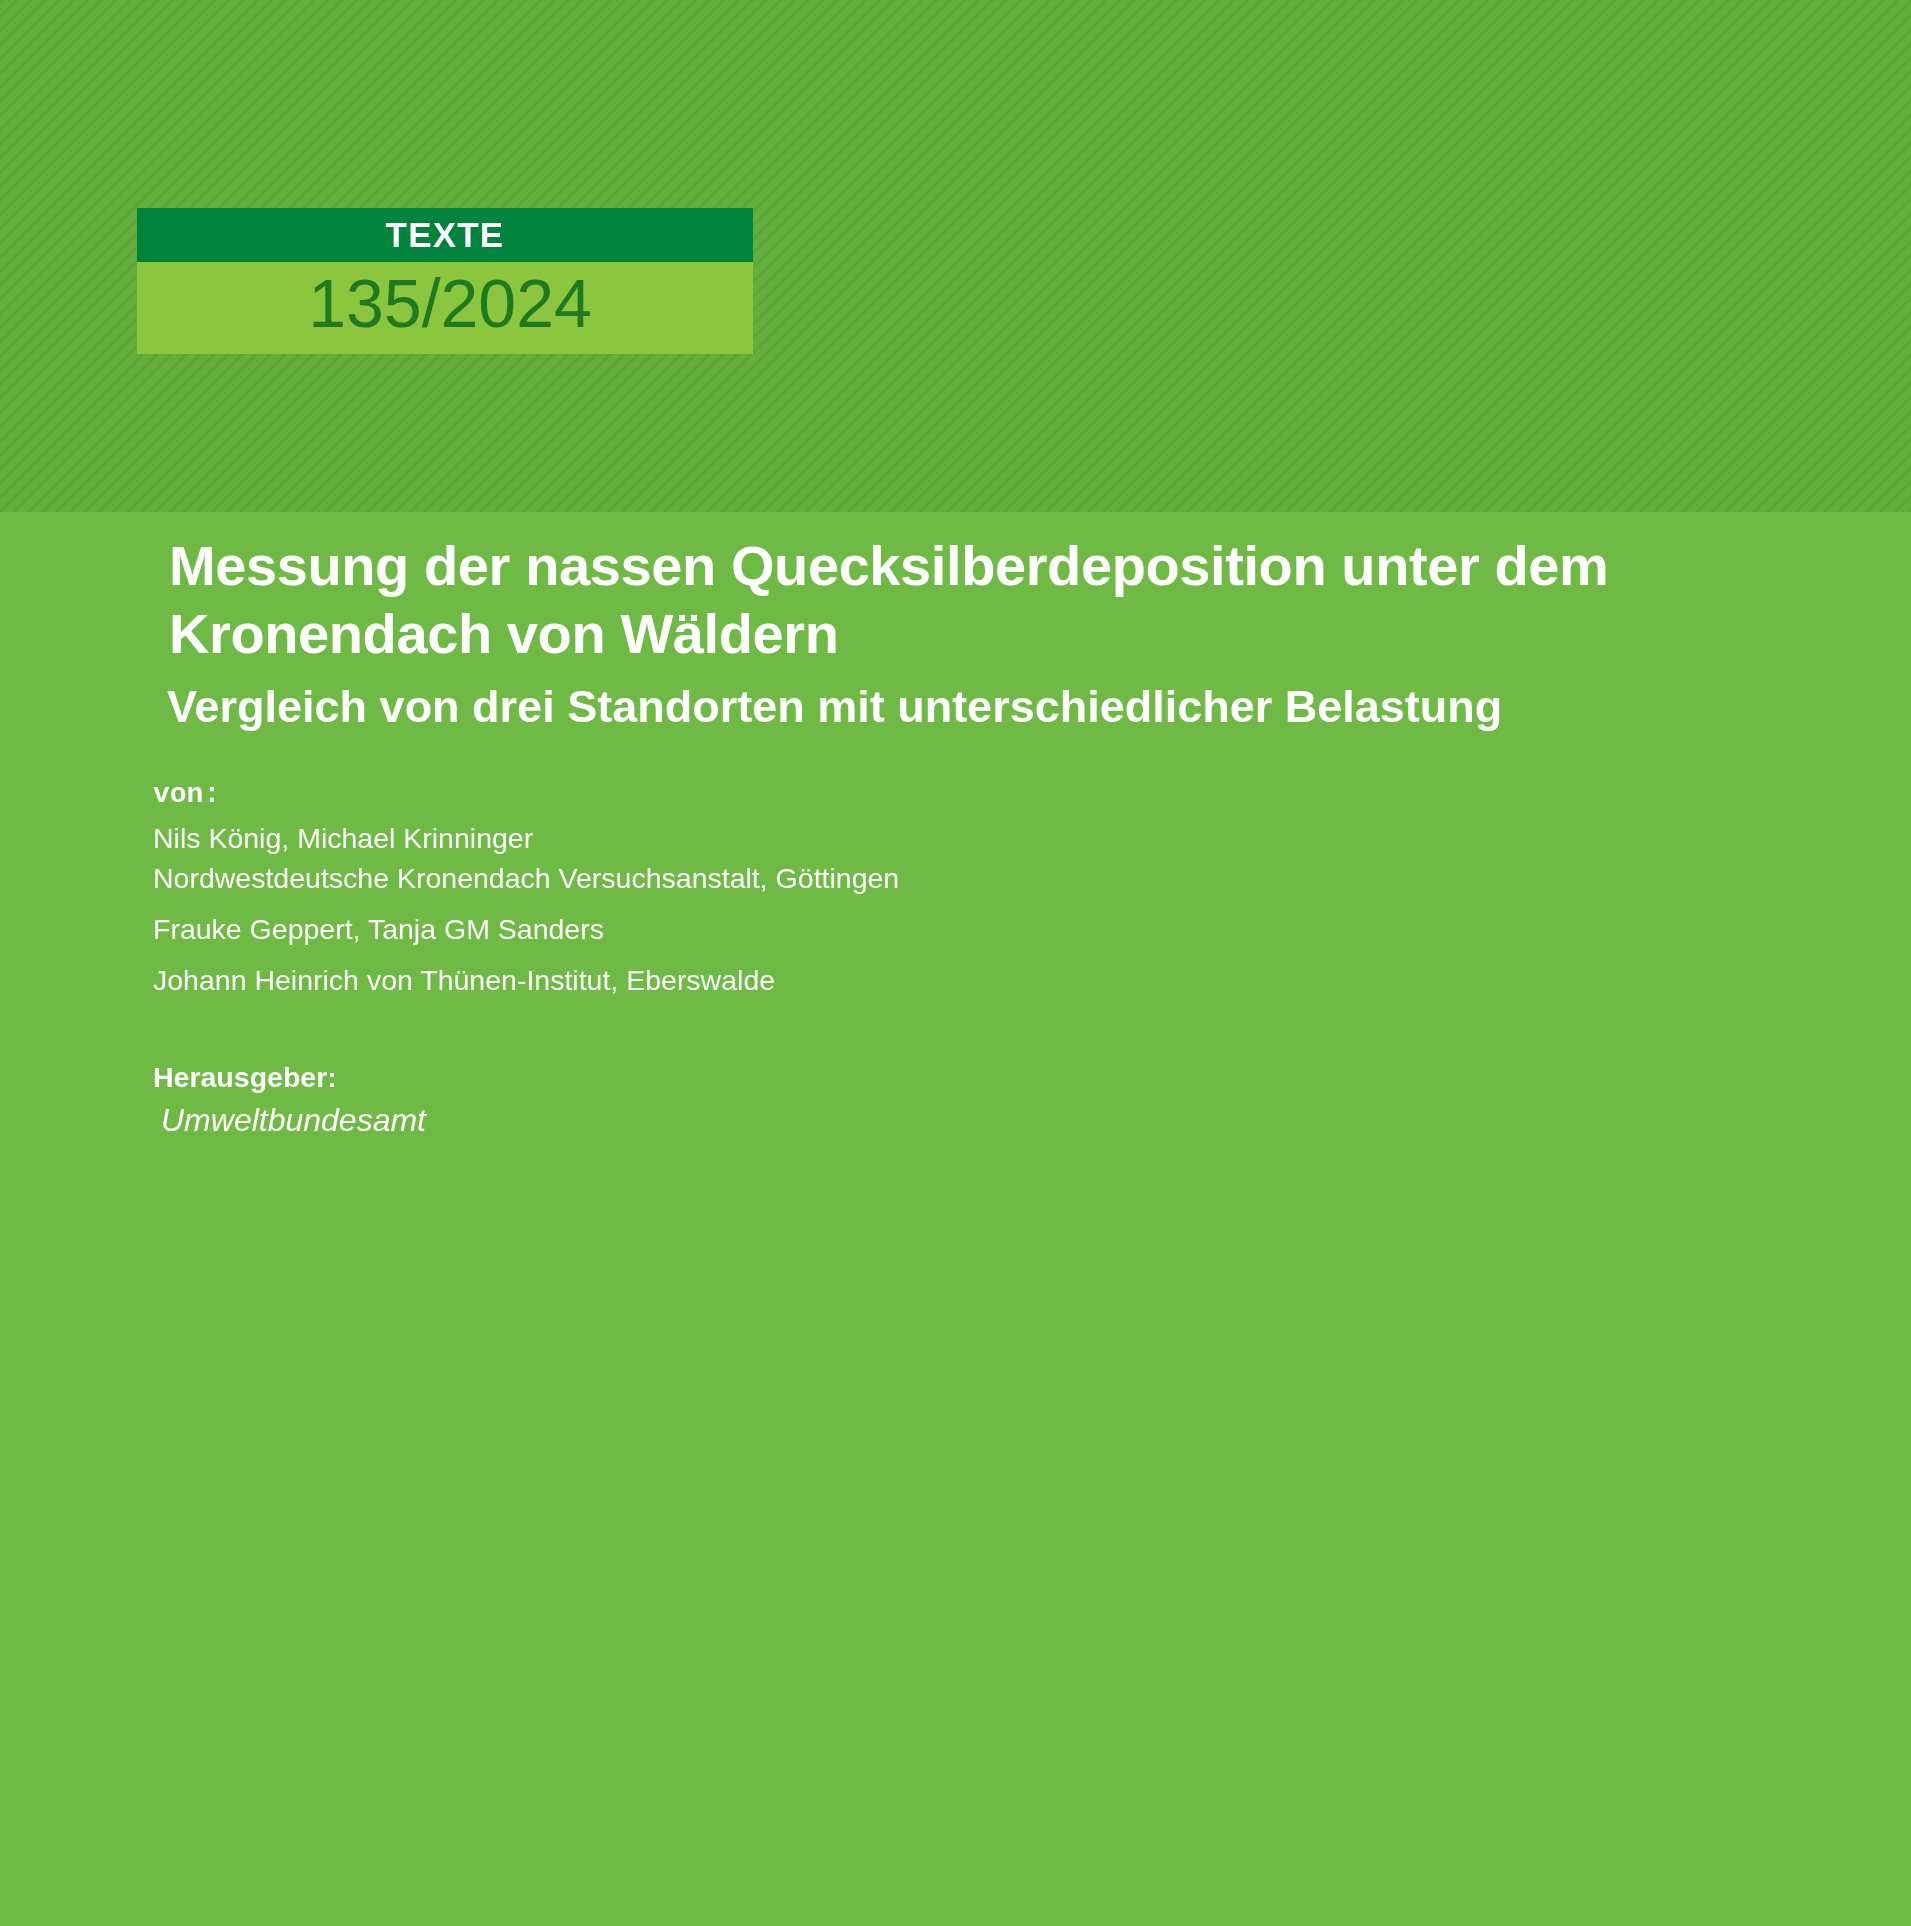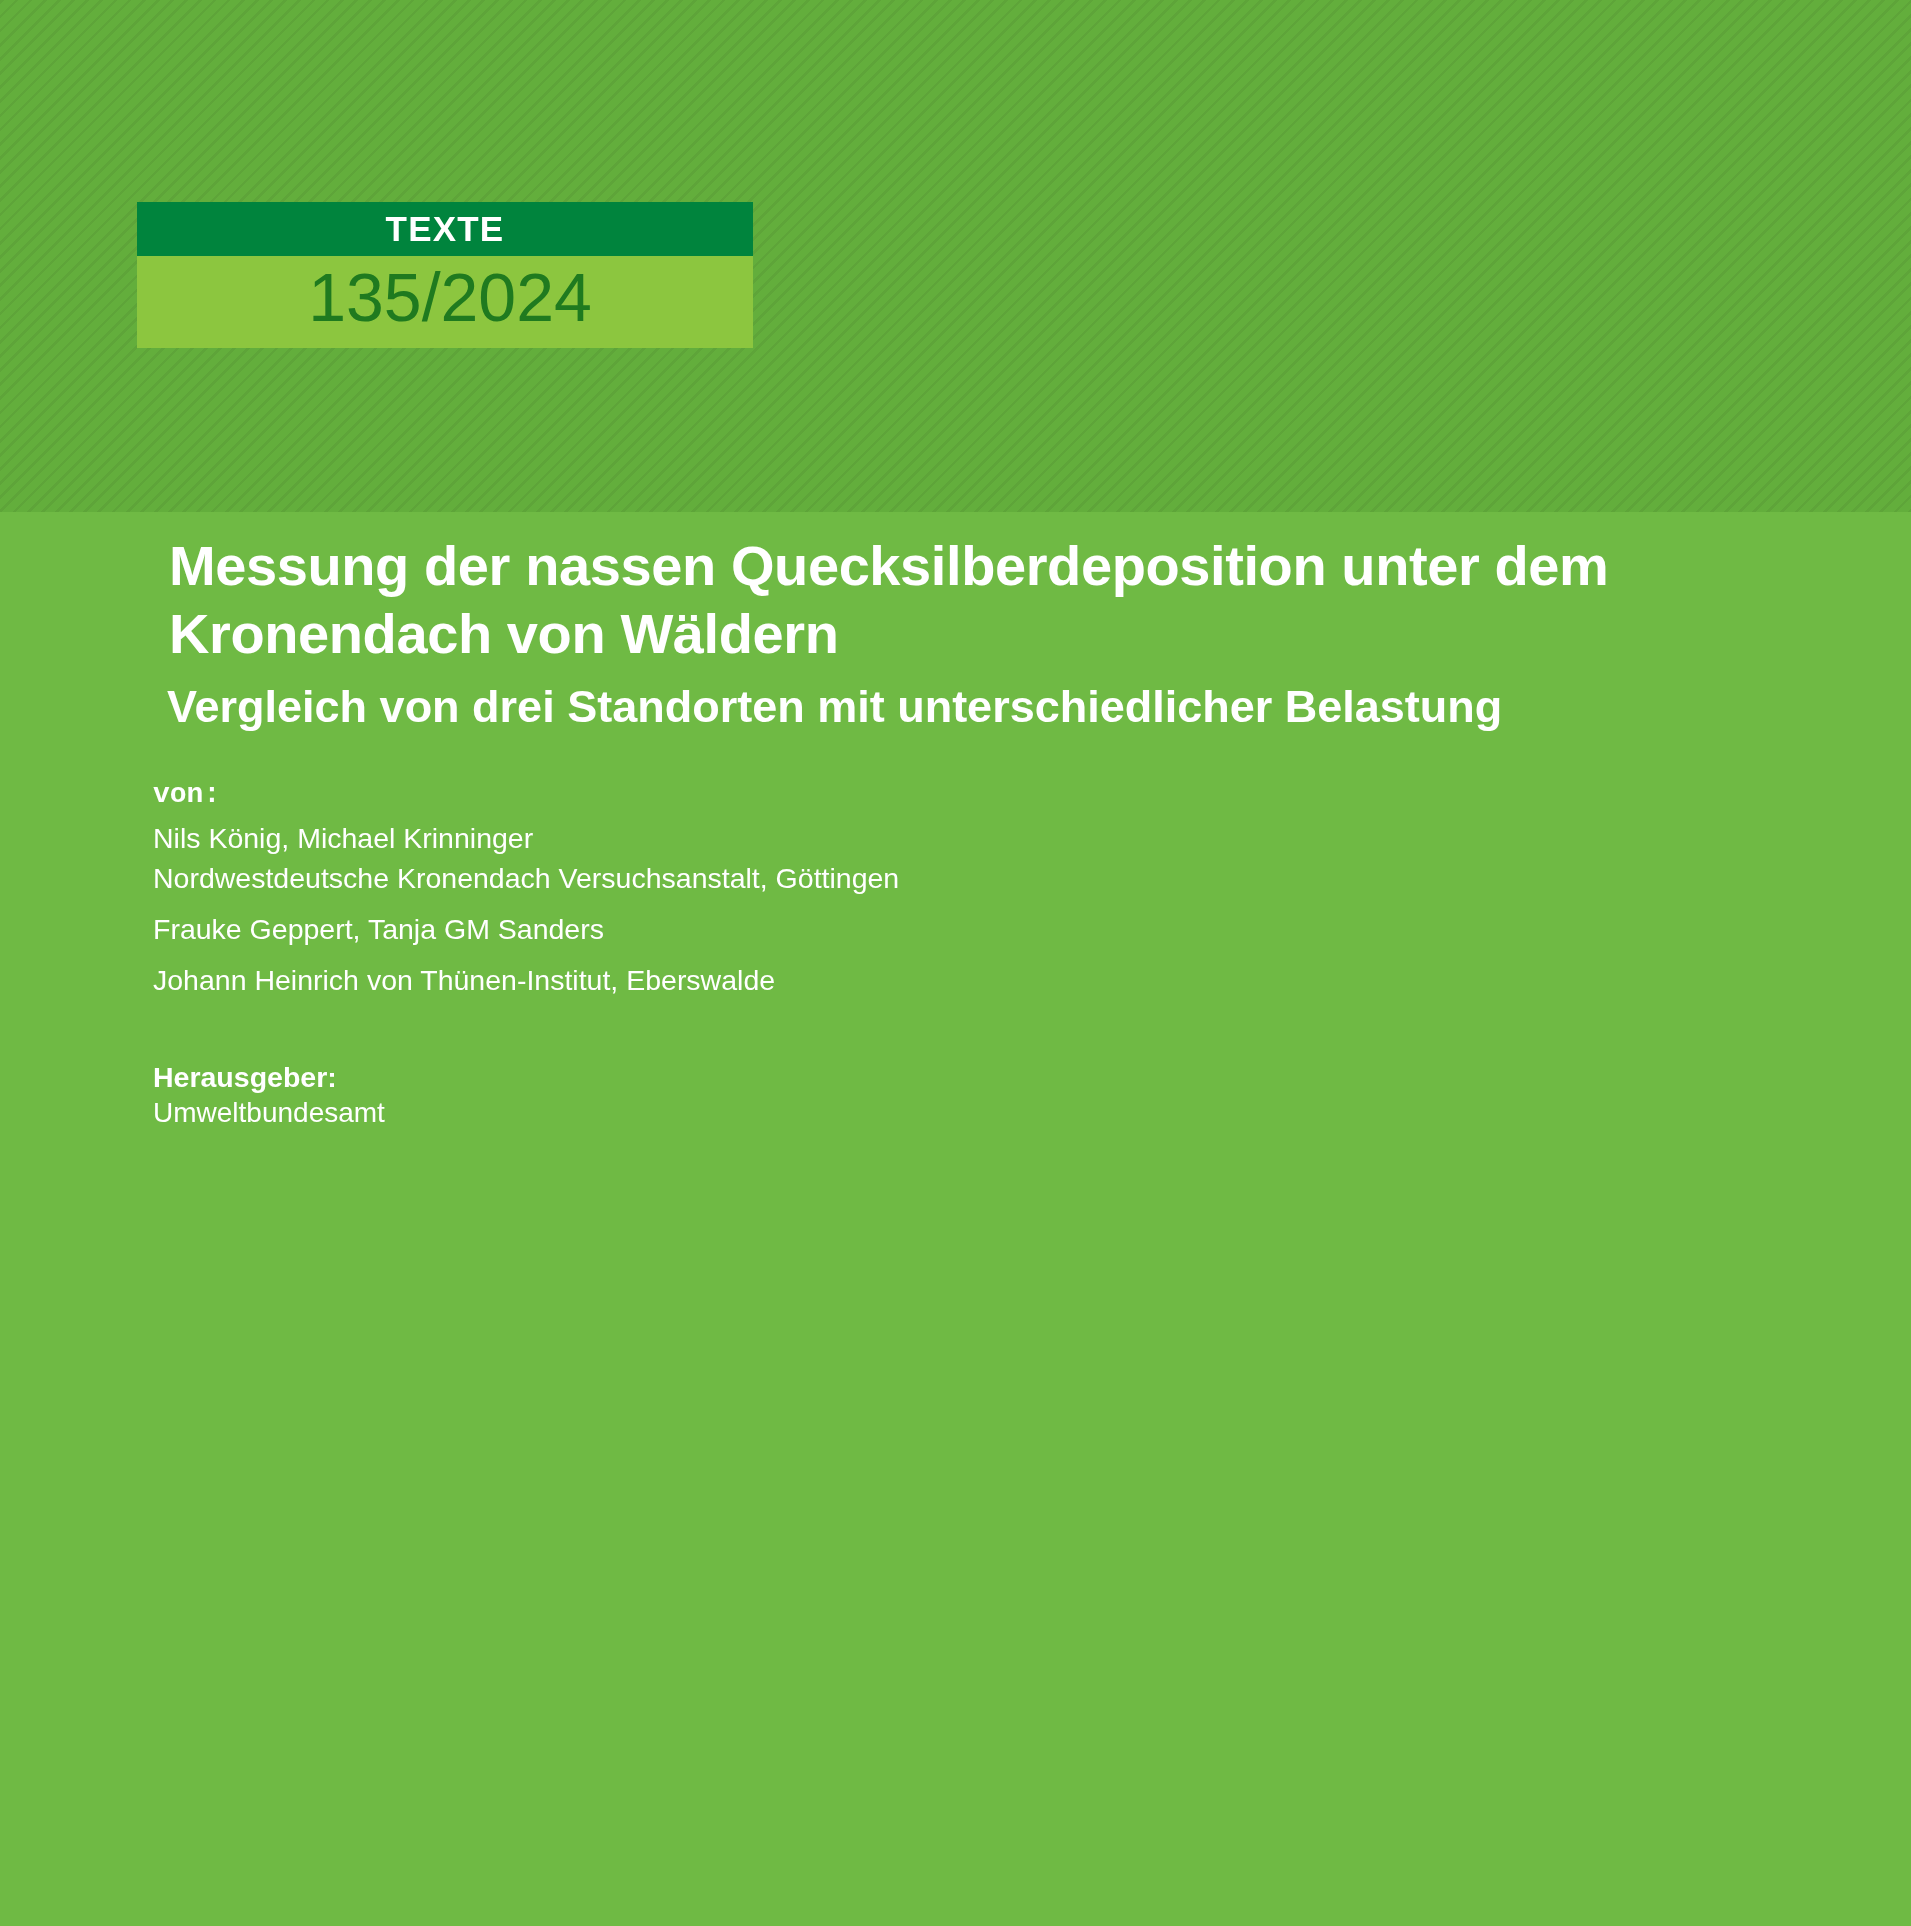--- a/index.html
+++ b/index.html
@@ -35,21 +35,21 @@
         rgba(255, 255, 255, 0.0) 2.7px,
         rgba(255, 255, 255, 0.0) 10px
       ),
       #63ae3c;
   }
 
   
   .texte-block {
     position: absolute;
     left: 137px;
-    top: 202px;
+    top: 208px;
     width: 616px;
   }
   .texte-label {
     background: #00843d;
     color: #ffffff;
     font-size: 35px;
     font-weight: bold;
     letter-spacing: 1.2px;
     text-align: center;
     padding: 8.5px 0 10px 0;
@@ -111,23 +111,24 @@
   .author-line.spaced {
     margin-top: 14.6px;
   }
 
   .publisher-label {
     font-size: 28.5px;
     font-weight: bold;
     margin: 62px 0 3.1px 0;
   }
   .publisher-name {
-    font-size: 28px;
+    font-size: 32px;
     font-weight: normal;
-    margin: 0;
+    margin: 8px;
+    font-style: italic;
   }
 </style>
 </head>
 <body>
 
 <div class="page">
 
   <div class="stripe-band"></div>
 
   <div class="texte-block">

